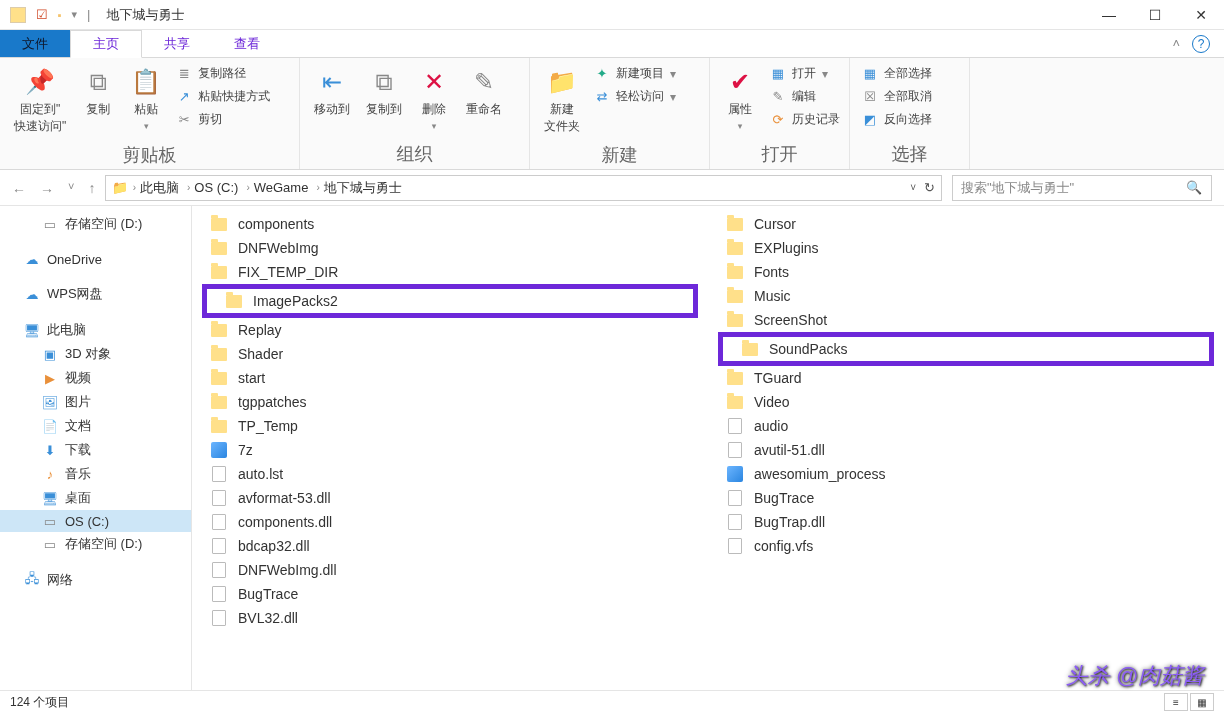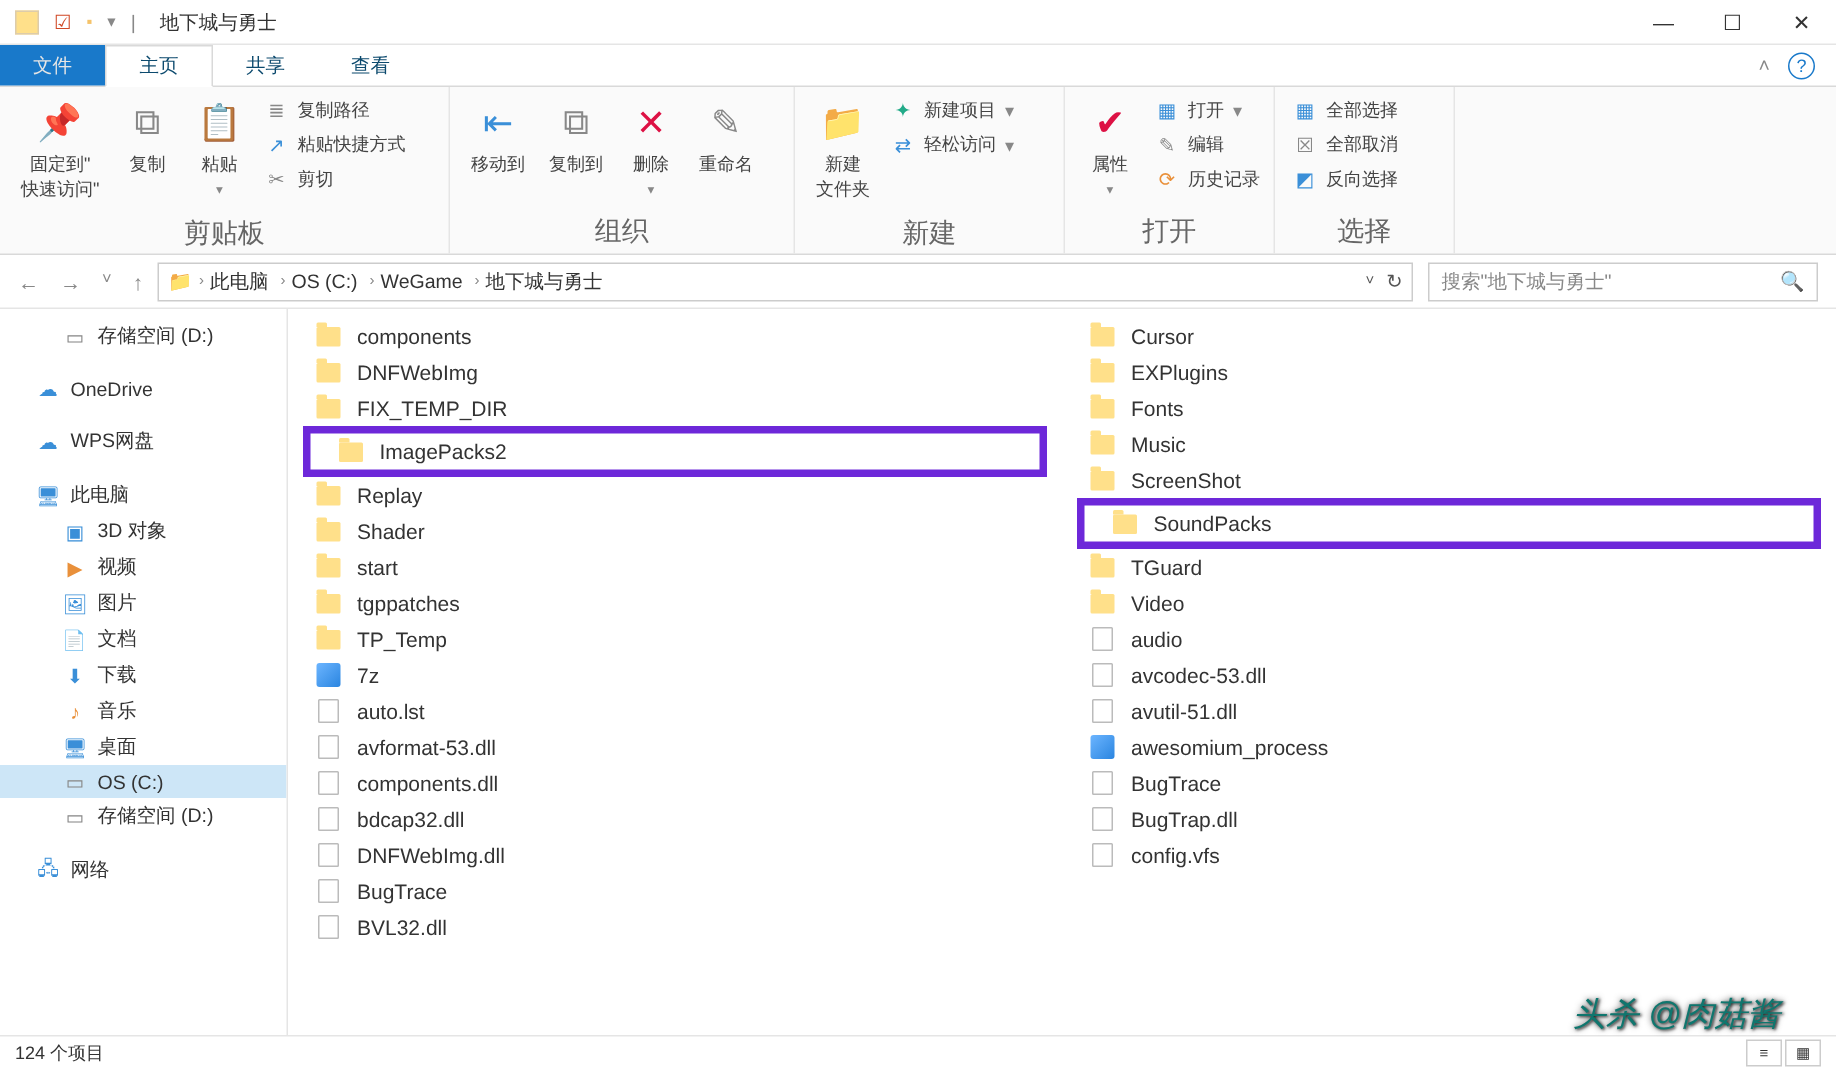--- a/index.html
+++ b/index.html
@@ -11,22 +11,22 @@
 .titlebar-icon { width: 16px; height: 16px; background: #ffe08a; border: 1px solid #dca; }
 .qat-item { font-size: 11px; color: #444; }
 .qat-check { color: #d04a27; font-size: 13px; }
 .qat-sep { color: #888; }
 .title-text { color: #333; font-size: 13px; margin-left: 6px; }
 .win-controls { margin-left: auto; display: flex; }
 .win-btn { width: 46px; height: 30px; display: flex; align-items: center; justify-content: center; font-size: 14px; color: #333; }
 
 
 .tabstrip { height: 28px; display: flex; align-items: stretch; background: #fff; border-bottom: 1px solid #d9d9d9; }
-.tab-file { background: #1979ca; color: #e5e5e5; padding: 0 22px; display: flex; align-items: center; font-size: 13px; }
-.tab { padding: 0 22px; display: flex; align-items: center; color: #0c4a6e; }
+.tab-file { background: #1979ca; color: #0f172a; padding: 0 22px; display: flex; align-items: center; font-size: 13px; }
+.tab { padding: 0 22px; display: flex; align-items: center; color: #6d28d9; }
 .tab.active { border: 1px solid #d9d9d9; border-bottom: 1px solid #fff; margin-bottom: -1px; background: #fff; }
 .tab-right { margin-left: auto; display: flex; align-items: center; gap: 12px; padding-right: 14px; }
 .help-circle { width: 18px; height: 18px; border: 1px solid #1979ca; border-radius: 50%; color: #1979ca; display: flex; align-items: center; justify-content: center; font-size: 12px; }
 
 
 .ribbon { height: 112px; border-bottom: 1px solid #d9d9d9; display: flex; background: #fafafa; }
 .rgrp { border-right: 1px solid #e5e5e5; display: flex; flex-direction: column; }
 .rgrp-body { flex: 1; display: flex; align-items: flex-start; padding: 6px 8px; gap: 4px; }
 .rgrp-label { text-align: center; font-size: 18px; color: #666; padding-bottom: 3px; }
 .rbtn-lg { display: flex; flex-direction: column; align-items: center; gap: 3px; padding: 2px 6px; font-size: 12px; color: #444; }
@@ -65,21 +65,21 @@
 .folder-ficon { width: 16px; height: 13px; background: #ffe08a; border-radius: 1px; position: relative; }
 .folder-ficon::before { content: ""; position: absolute; top: -3px; left: 0; width: 7px; height: 3px; background: #ffe08a; border-radius: 1px 1px 0 0; }
 .file-ficon { width: 14px; height: 16px; background: #fff; border: 1px solid #bbb; border-radius: 1px; }
 .exe-ficon { width: 16px; height: 16px; background: linear-gradient(135deg,#6cb5ff,#2a85e0); border-radius: 2px; }
 
 
 .statusbar { height: 23px; border-top: 1px solid #e5e5e5; display: flex; align-items: center; padding: 0 10px; font-size: 12px; color: #333; justify-content: space-between; }
 .view-btns { display: flex; gap: 2px; }
 .view-btn { width: 24px; height: 18px; border: 1px solid #ccc; display: flex; align-items: center; justify-content: center; font-size: 10px; }
 
-.watermark { position: absolute; right: 37px; bottom: 22px; font-size: 22px; color: #0f766e; text-shadow: 0 0 4px rgba(0,0,0,.7), 1px 1px 2px rgba(0,0,0,.8); font-style: italic; pointer-events: none; }
+.watermark { position: absolute; right: 20px; bottom: 22px; font-size: 22px; color: #8b5cf6; text-shadow: 0 0 4px rgba(0,0,0,.7), 1px 1px 2px rgba(0,0,0,.8); font-style: italic; pointer-events: none; }
 
 .c-folder { color: #f5c36a; }
 .c-disk { color: #888; }
 .c-blue { color: #3a8fd8; }
 .c-orange { color: #e9903a; }
 .c-gray { color: #888; }
 .c-red { color: #d14; }
 .c-green { color: #2a8; }
 </style>
 </head>
@@ -503,26 +503,20 @@
         <div class="file-item">
           <span class="ficon">
             <span class="file-ficon"></span>
           </span>
           <span>audio</span>
         </div>
         <div class="file-item">
           <span class="ficon">
             <span class="file-ficon"></span>
           </span>
-          <span>avcodec-53.dll</span>
-        </div>
-        <div class="file-item">
-          <span class="ficon">
-            <span class="file-ficon"></span>
-          </span>
           <span>avutil-51.dll</span>
         </div>
         <div class="file-item">
           <span class="ficon">
             <span class="exe-ficon"></span>
           </span>
           <span>awesomium_process</span>
         </div>
         <div class="file-item">
           <span class="ficon">

